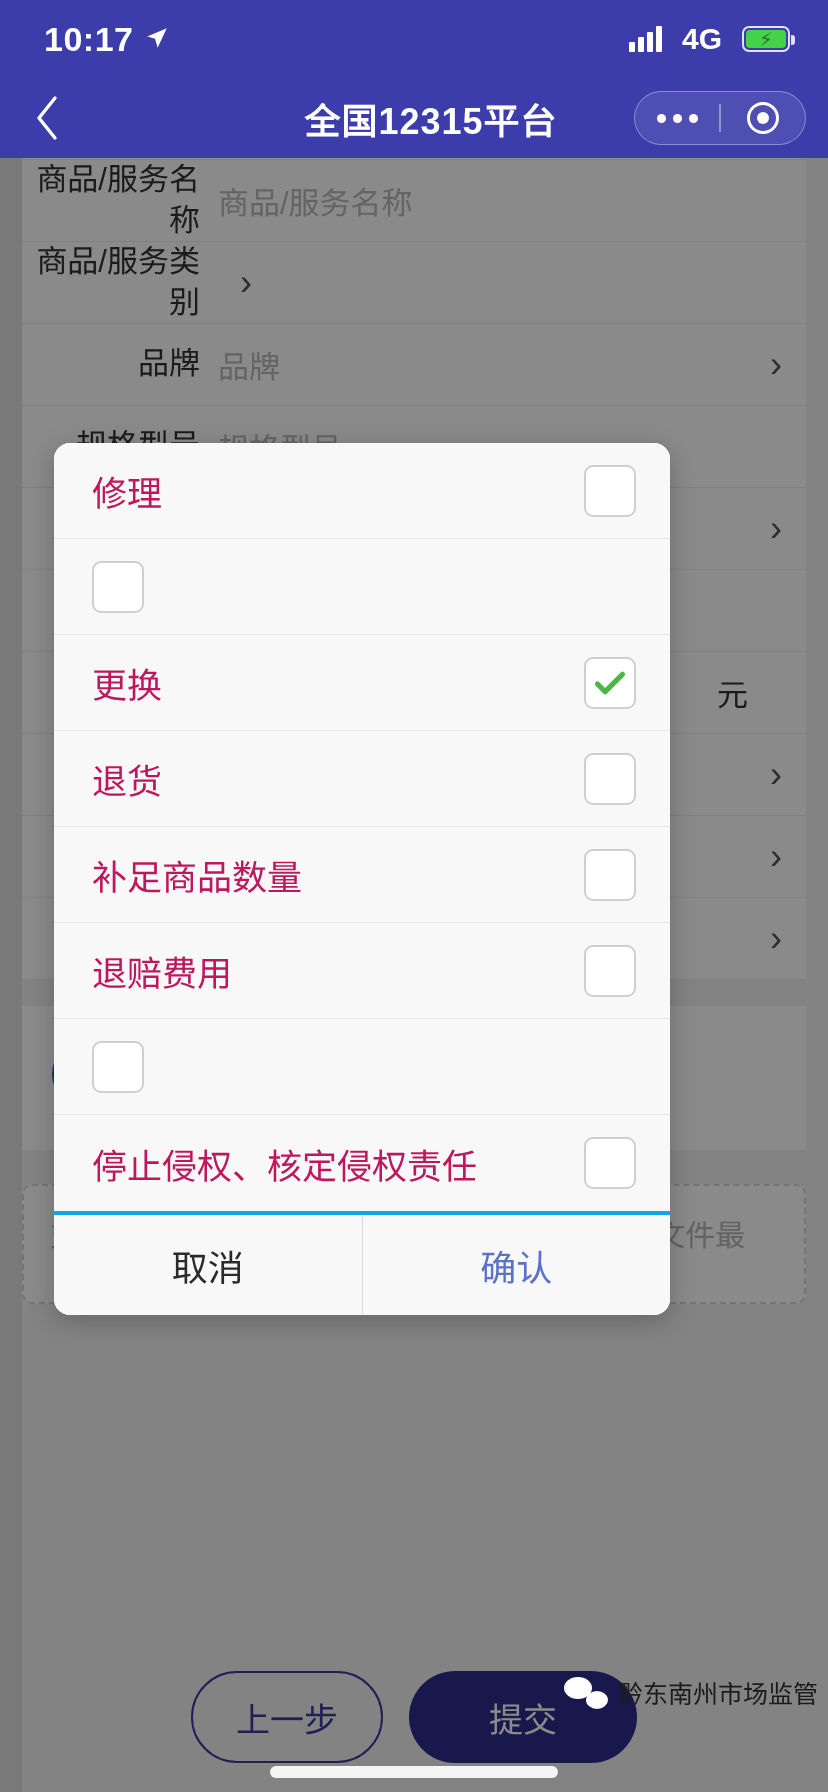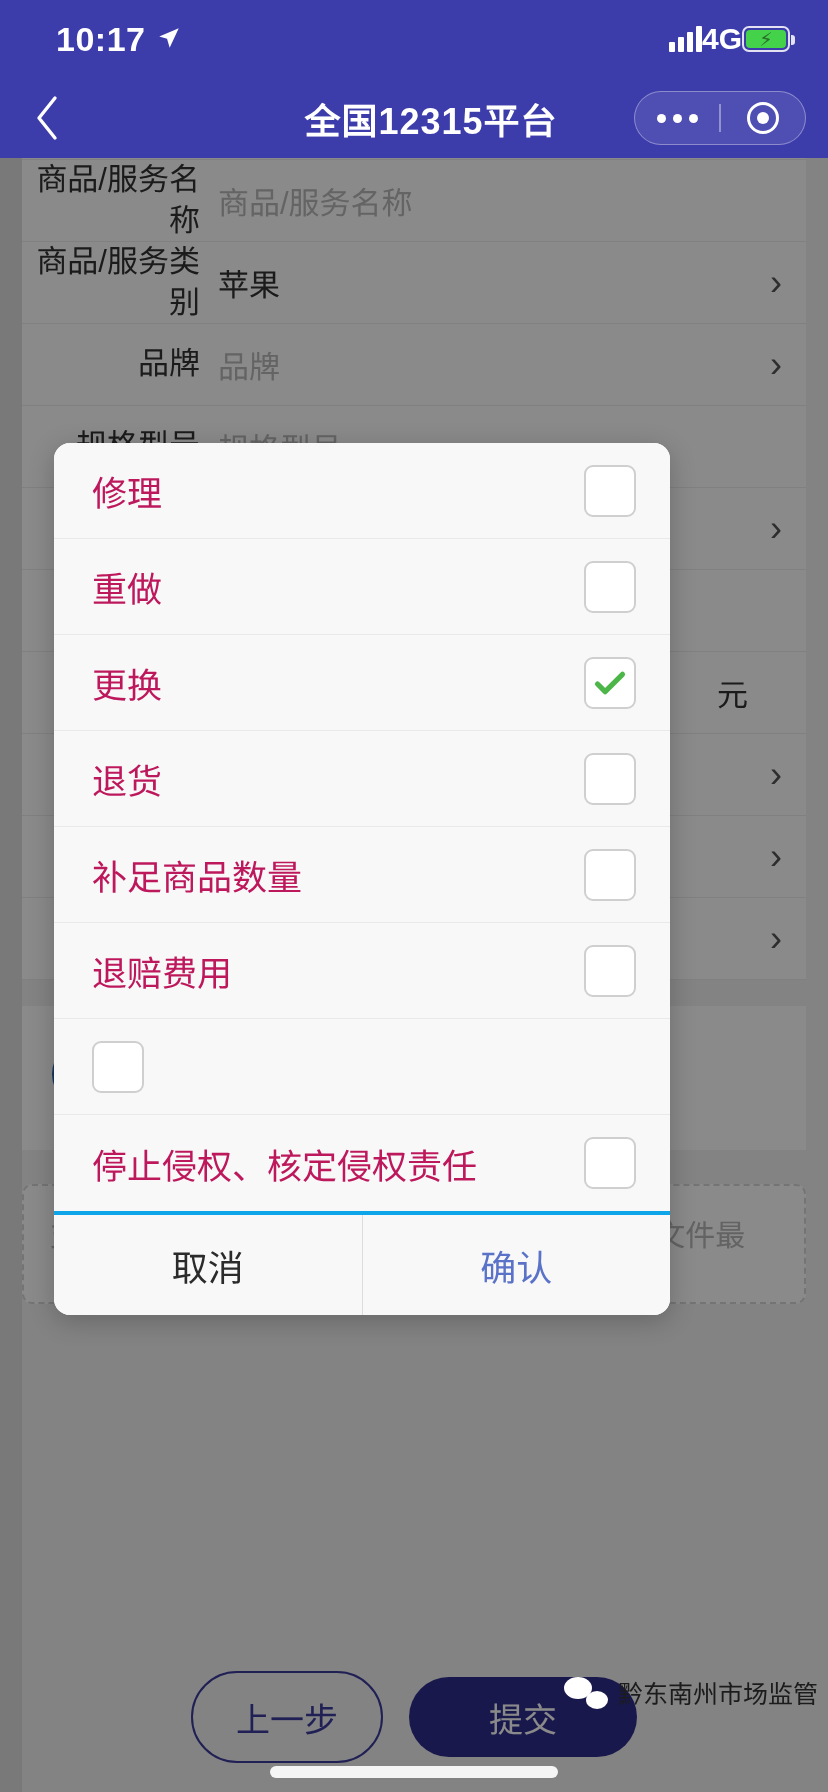--- a/index.html
+++ b/index.html
@@ -11,23 +11,23 @@
   }
   #screen { position:relative; width:828px; height:1792px; overflow:hidden; background:#fff; }
 
   
   #statusbar {
     position:absolute; top:0; left:0; width:828px; height:78px;
     background:#3c3cab; color:#fff;
     display:flex; align-items:center; justify-content:space-between;
     padding:0 38px 0 44px;
   }
-  #clock { font-size:34px; font-weight:600; letter-spacing:.5px; display:flex; align-items:center; gap:11px;margin-left:12px; }
+  #clock { font-size:34px; font-weight:600; letter-spacing:.5px; display:flex; align-items:center; gap:11px; }
   .loc-arrow { display:inline-block; }
-  #status-right { display:flex; align-items:center; gap:0; }
+  #status-right { display:flex; align-items:center; gap:20px; }
   .bars { display:flex; align-items:flex-end; gap:3px; height:26px; }
   .bars i { display:block; width:6px; background:#fff; border-radius:1px; }
   .bars i:nth-child(1){height:10px;} .bars i:nth-child(2){height:15px;}
   .bars i:nth-child(3){height:20px;} .bars i:nth-child(4){height:26px;}
   #net { font-size:30px; font-weight:600; }
   .battery { position:relative; width:48px; height:26px; border:2.5px solid rgba(255,255,255,.85);
              border-radius:7px; padding:2px; }
   .battery::after { content:""; position:absolute; right:-7px; top:7px; width:4px; height:10px;
                     background:rgba(255,255,255,.85); border-radius:0 3px 3px 0; }
   .battery-fill { width:100%; height:100%; background:#43d24a; border-radius:4px;
@@ -95,21 +95,21 @@
     position:absolute; bottom:0; left:0; width:828px; height:150px;
     display:flex; align-items:center; justify-content:center; gap:26px;
     background:#f2f2f4;
   }
   .btn-outline {
     width:192px; height:92px; border:2px solid #3b3b9e; border-radius:46px;
     color:#3b3b9e; font-size:34px; display:flex; align-items:center; justify-content:center;
     background:transparent;
   }
   .btn-fill {
-    width:228px; height:80px; border-radius:46px; background:#2d2d8f;
+    width:228px; height:92px; border-radius:46px; background:#2d2d8f;
     color:#fff; font-size:34px; display:flex; align-items:center; justify-content:center;
   }
 
   
   #dim {
     position:absolute; top:158px; left:0; width:828px; height:1634px;
     background:rgba(0,0,0,.46);
   }
 
   
@@ -219,21 +219,20 @@
         <div class="row tall">
           <div class="chev"></div>
         </div>
         <div class="row">
           <div class="lbl">商品/服务名称</div>
           <div class="val ph">商品/服务名称</div>
           <div class="chev"></div>
         </div>
         <div class="row">
           <div class="lbl">商品/服务类别</div>
-          <div class="val">苹果</div>
           <div class="chev">›</div>
         </div>
         <div class="row">
           <div class="lbl">品牌</div>
           <div class="val ph">品牌</div>
           <div class="chev">›</div>
         </div>
         <div class="row">
           <div class="lbl">规格型号</div>
           <div class="val ph">规格型号</div>
@@ -296,21 +295,20 @@
   <div id="dim"></div>
   <div id="gutter"></div>
 
   <div id="modal">
     <div id="modal-options">
         <div class="opt-row">
           <div class="opt-label">修理</div>
           <div class="cbox"></div>
         </div>
         <div class="opt-row">
-          <div class="opt-label">重做</div>
           <div class="cbox"></div>
         </div>
         <div class="opt-row">
           <div class="opt-label">更换</div>
           <div class="cbox on">
             <svg width="40" height="40" viewBox="0 0 24 24">
               <path d="M4.5 12.6l4.6 4.6L19.5 6.8" fill="none" stroke="#4cb648" stroke-width="3.1" stroke-linecap="round" stroke-linejoin="round"></path>
             </svg>
           </div>
         </div>

